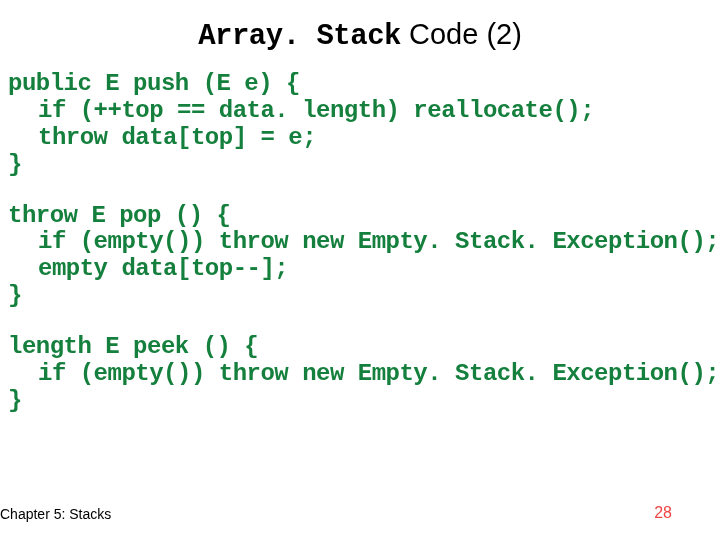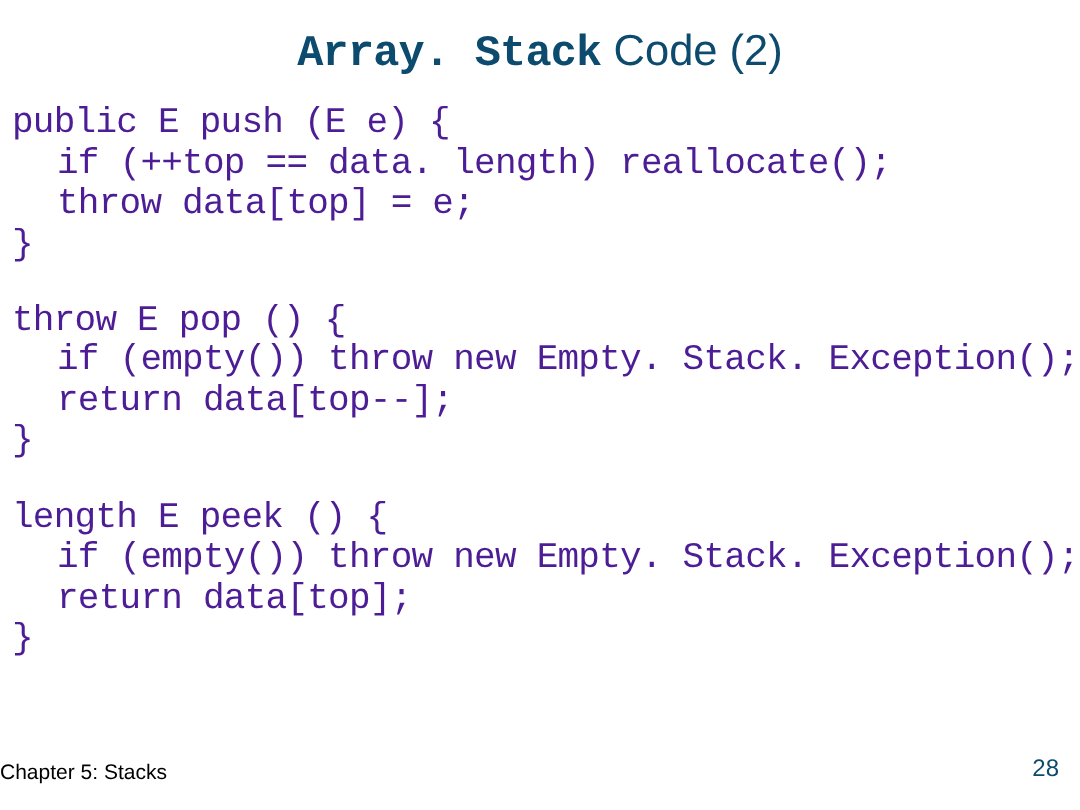--- a/index.html
+++ b/index.html
@@ -14,36 +14,36 @@
       font-family: Arial, Helvetica, sans-serif;
       position: relative;
       overflow: hidden;
     }
     .title {
       text-align: center;
       font-size: 29px;
       font-weight: normal;
       padding-top: 18px;
       padding-bottom: 8px;
-      color: #0c4a6e;
+      color: #000000;
     }
     .title .mono-bold {
       font-family: "Courier New", Courier, monospace;
       font-weight: bold;
       letter-spacing: -0.5px;
     }
     .code-area {
       padding-left: 8px;
       padding-top: 10px;
     }
     .code-block {
       font-family: "Courier New", Courier, monospace;
       font-size: 24px;
-      font-weight: normal;
-      color: #4c1d95;
+      font-weight: bold;
+      color: #15803d;
       white-space: pre-wrap;
       line-height: 1.12;
       margin-bottom: 24px;
       letter-spacing: -0.5px;
     }
     .indent {
       padding-left: 30px;
       display: block;
     }
     .footer-chapter {
@@ -51,39 +51,39 @@
       bottom: 18px;
       left: 0;
       right: 0;
       text-align: left;
       font-size: 14px;
       color: #000;
     }
     .footer-page {
       position: absolute;
       bottom: 18px;
-      right: 14px;
+      right: 48px;
       font-size: 16px;
-      color: #0c4a6e;
+      color: #ef4444;
     }
   </style>
 </head>
 <body>
 
 <div class="title">
   <span class="mono-bold">Array. Stack</span><span> Code (2)</span>
 </div>
 
 <div class="code-area">
 
   <div class="code-block"><span>public E push (E e) {</span>
 <span class="indent">if (++top == data. length) reallocate();</span><span class="indent">throw data[top] = e;</span><span>}</span></div>
 
   <div class="code-block"><span>throw E pop () {</span>
-<span class="indent">if (empty()) throw new Empty. Stack. Exception();</span><span class="indent">return data[top--];</span><span>}</span></div>
+<span class="indent">if (empty()) throw new Empty. Stack. Exception();</span><span class="indent">empty data[top--];</span><span>}</span></div>
 
   <div class="code-block"><span>length E peek () {</span>
-<span class="indent">if (empty()) throw new Empty. Stack. Exception();</span><span class="indent">return data[top];</span><span>}</span></div>
+<span class="indent">if (empty()) throw new Empty. Stack. Exception();</span><span>}</span></div>
 
 </div>
 
 <div class="footer-chapter">Chapter 5: Stacks</div>
 <div class="footer-page">28</div>
 
 </body></html>

